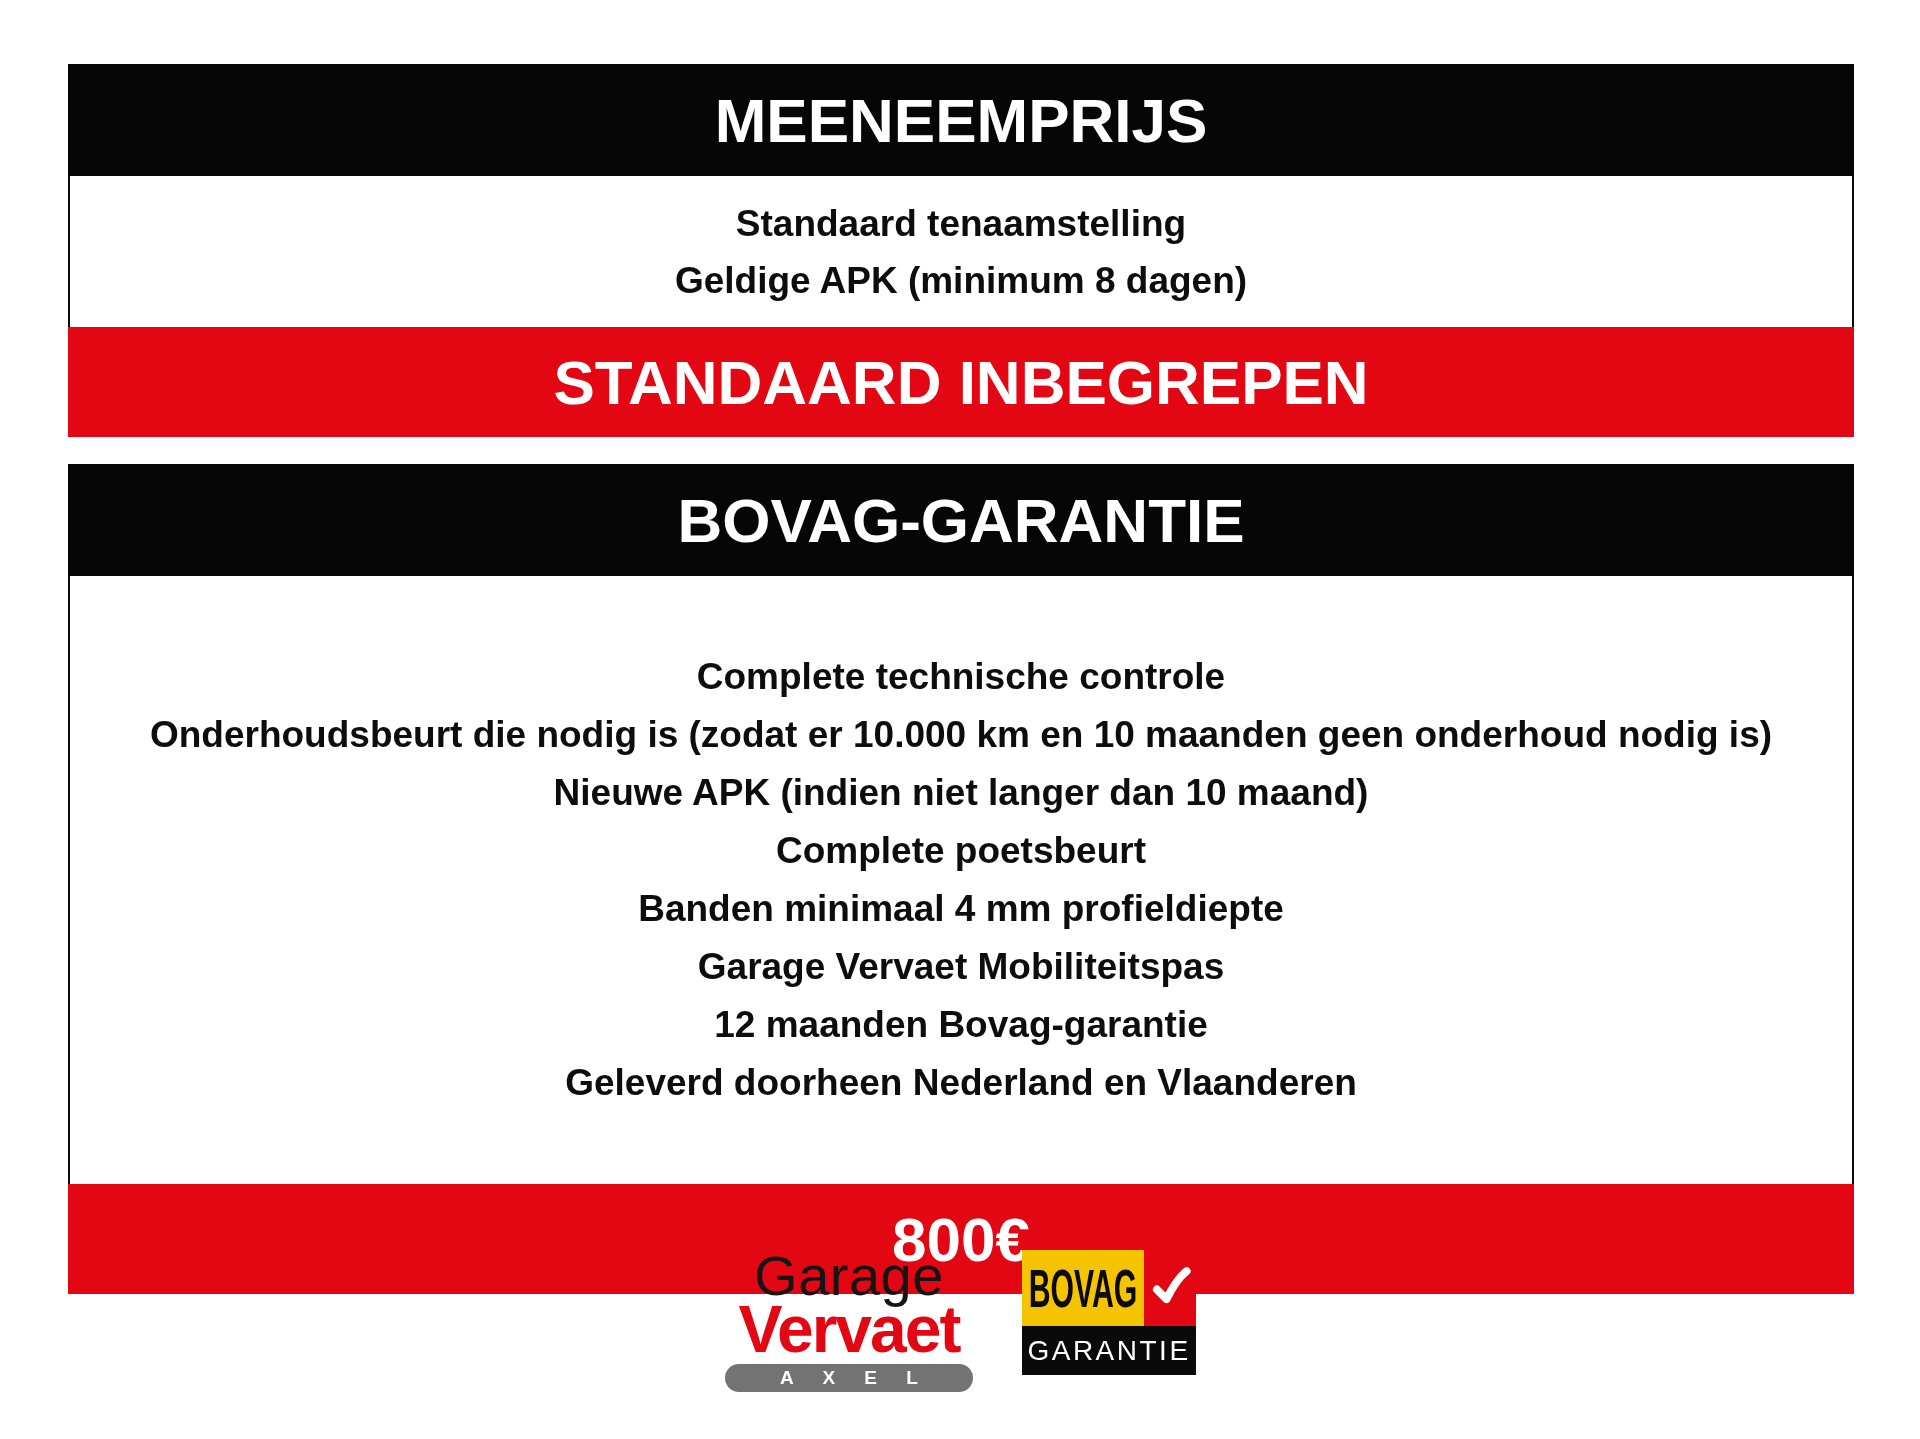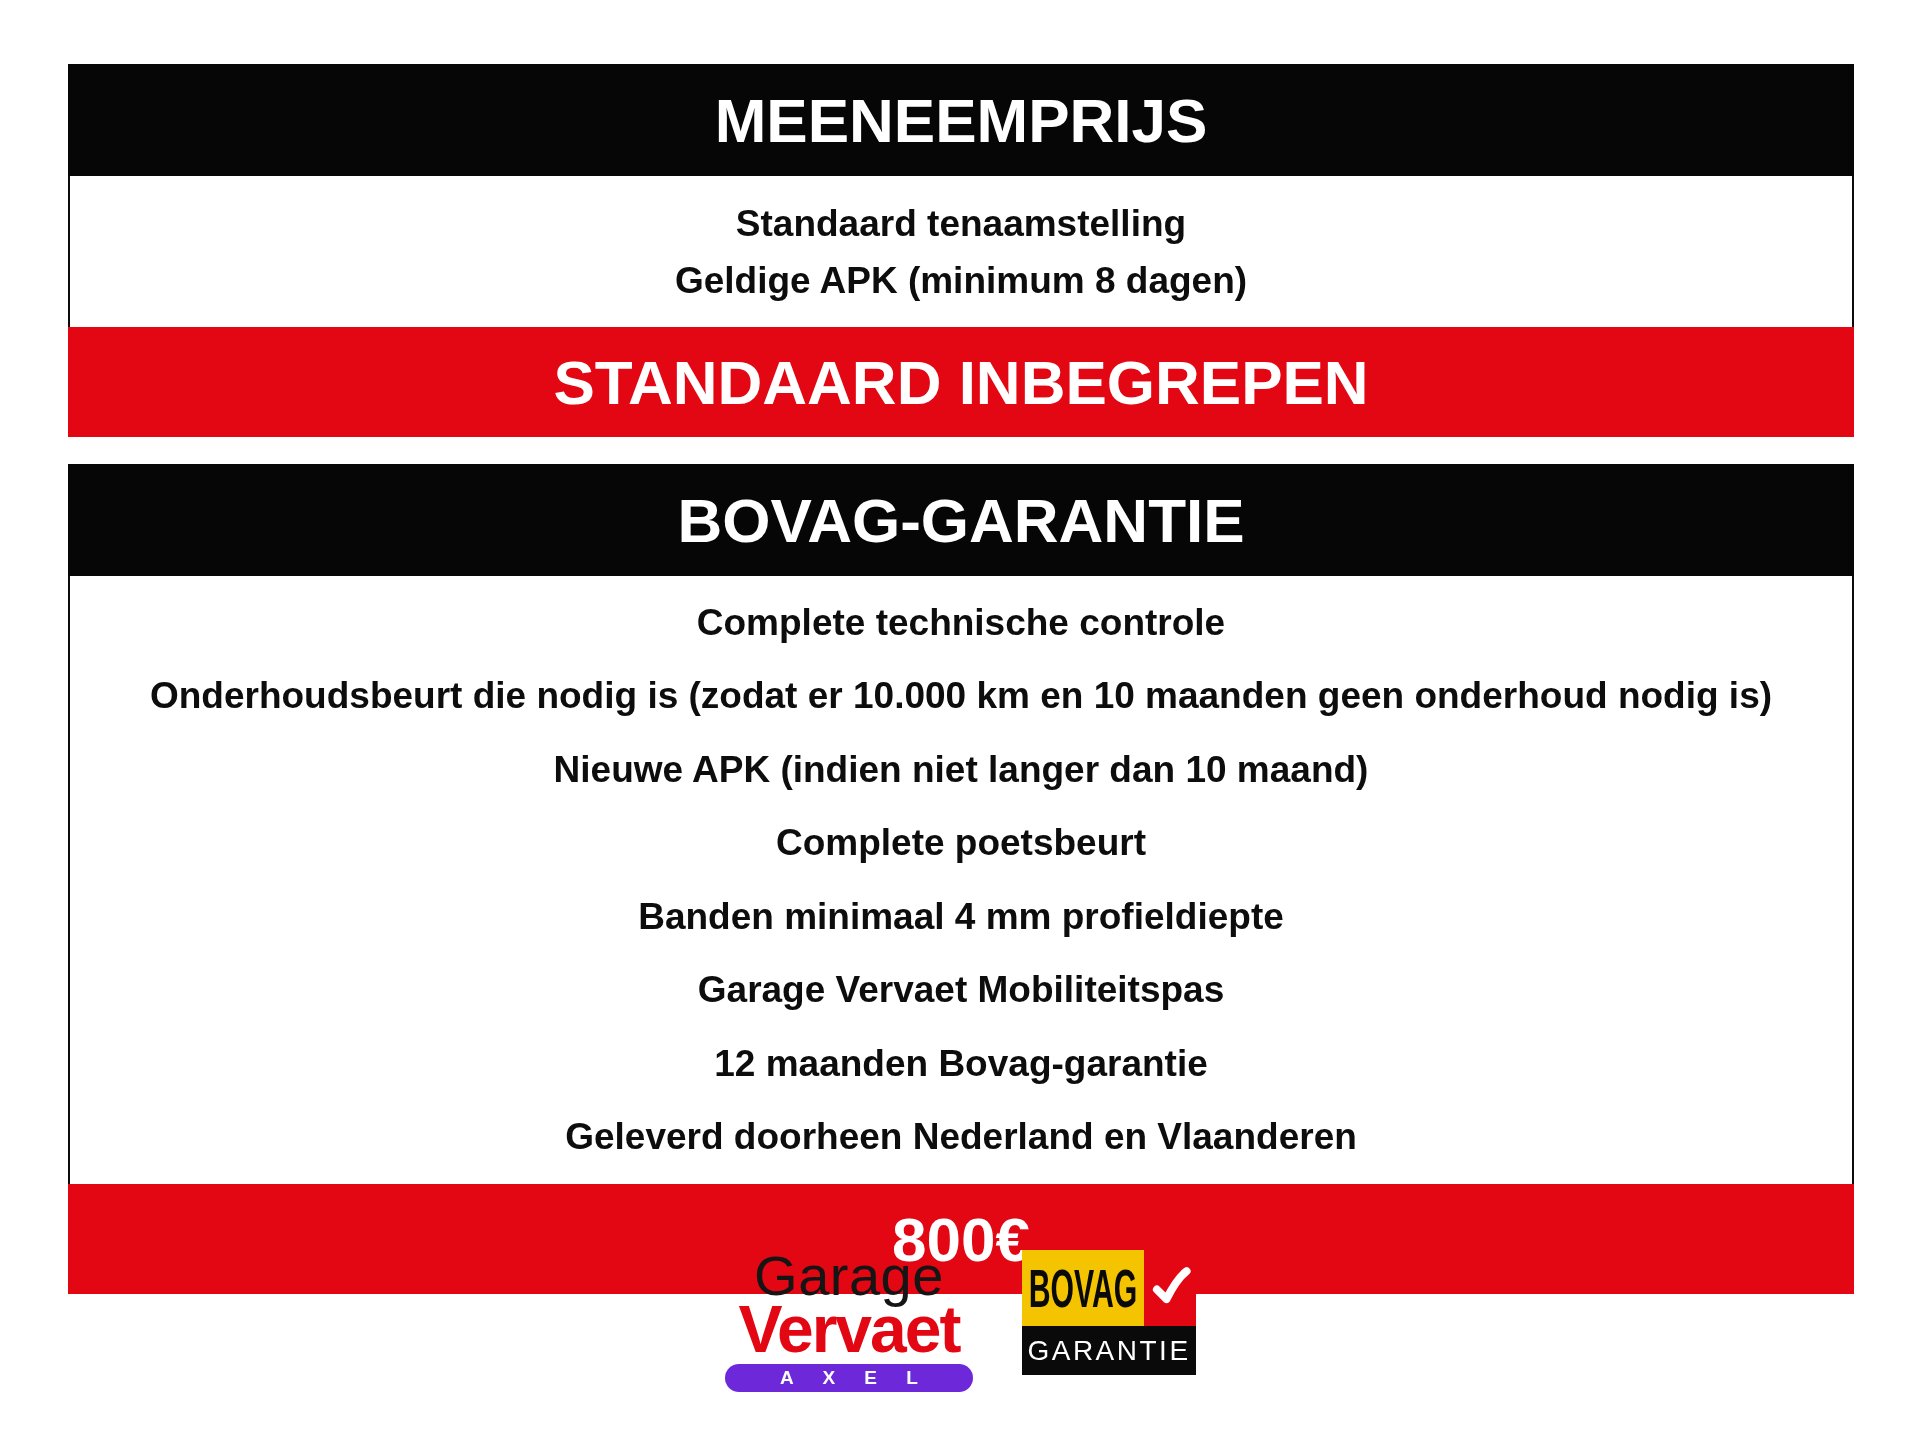--- a/index.html
+++ b/index.html
@@ -39,21 +39,21 @@
     white-space:nowrap;
   }
   .white-box{
     background:#ffffff;
     border-left:2px solid #0b0b0b;
     border-right:2px solid #0b0b0b;
     display:flex;flex-direction:column;
     justify-content:center;align-items:center;
   }
   .white-box.first{height:151px;}
-  .white-box.list{height:608px;padding:18px 0;justify-content:space-between;}
+  .white-box.list{height:608px;padding:18px 0;}
   .line{
     display:flex;align-items:center;justify-content:center;
     width:100%;
     color:var(--text);
     font-size:37px;font-weight:700;
     line-height:58px;height:58px;
     white-space:nowrap;
     text-align:center;
   }
   .white-box.first .line{height:57px;line-height:57px;}
@@ -76,21 +76,21 @@
     line-height:52px;letter-spacing:0.5px;
   }
   .vervaet-word{
     font-size:66px;font-weight:700;color:var(--red);
     line-height:62px;letter-spacing:-2px;
     margin-top:-4px;
   }
   .axel-badge{
     margin-top:4px;
     width:248px;height:28px;
-    background:#6d28d9;border-radius:14px;
+    background:#737373;border-radius:14px;
     display:flex;align-items:center;justify-content:center;
     color:#ffffff;font-size:19px;font-weight:700;
     letter-spacing:12px;padding-left:12px;
     white-space:nowrap;
   }
   .bovag-logo{
     width:174px;height:125px;
     display:flex;flex-direction:column;
   }
   .bovag-top{

